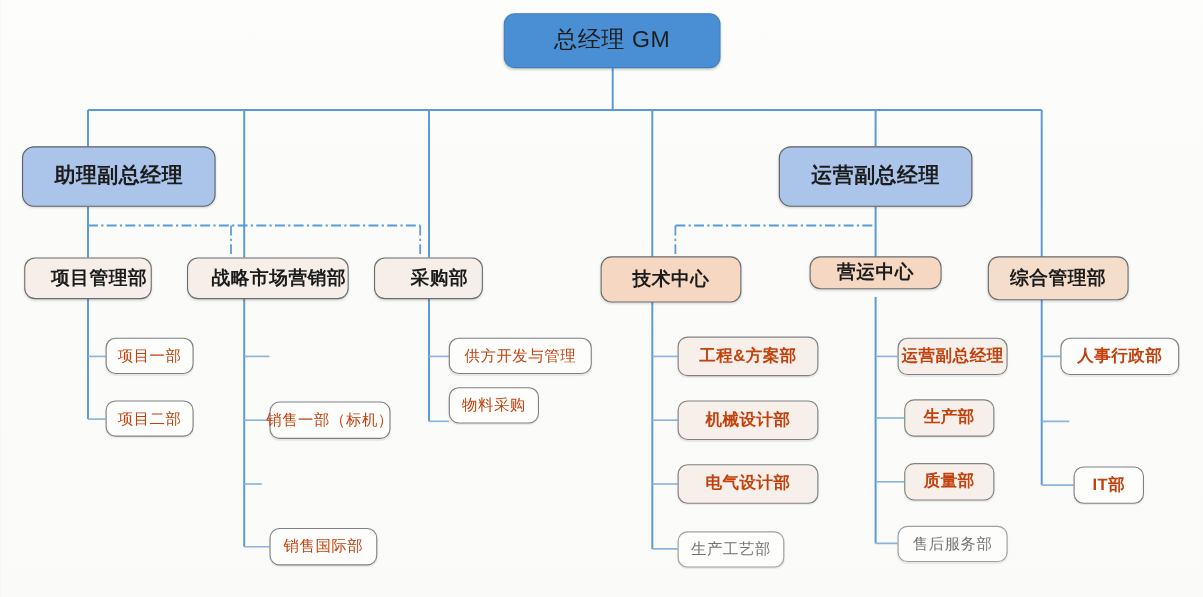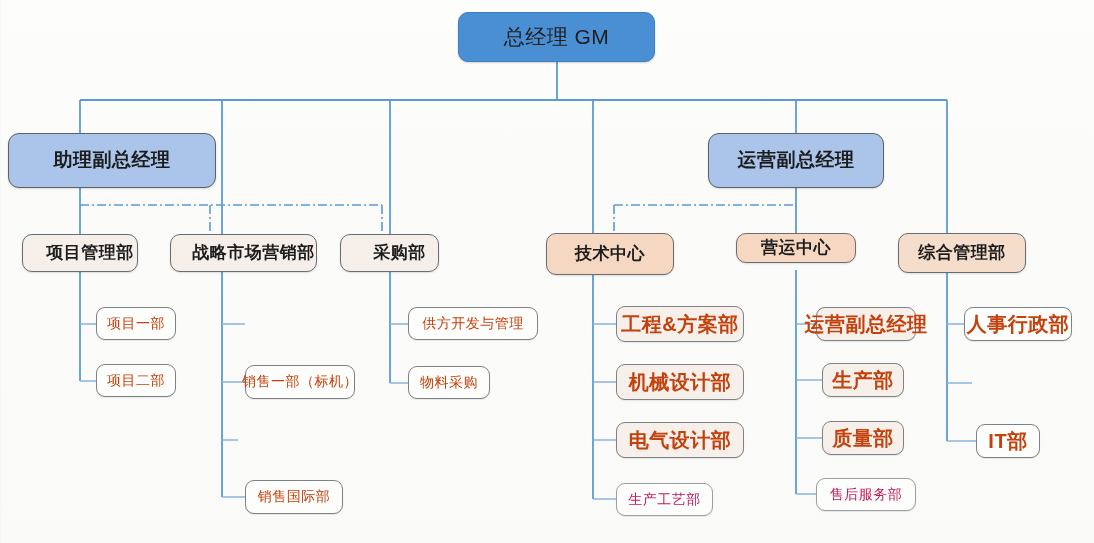--- a/index.html
+++ b/index.html
@@ -74,23 +74,23 @@
 
   
   .lvl-dep {
     border: 1.2px solid #7e8285;
     border-radius: 9px;
     font-size: 14px;
     color: #c2410c;
     background: #fdfcfb;
     box-shadow: 0 1px 1px rgba(0,0,0,0.08);
   }
-  .lvl-dep.bold   { font-weight: 700; font-size: 20px; }
+  .lvl-dep.bold   { font-weight: 700; font-size: 15px; }
   .lvl-dep.tint   { background: #f7efe9; }
-  .lvl-dep.light  { color: #be185d; border-color: #9aa0a4; background: #fdfdfc; }
+  .lvl-dep.light  { color: #737373; border-color: #9aa0a4; background: #fdfdfc; }
   .lvl-dep.plain  { background: #fdfdfc; }
 </style>
 </head>
 <body>
 
 <div id="chart-root">
 
   <svg id="wires" viewBox="0 0 1094 543" width="1094" height="543" xmlns="http://www.w3.org/2000/svg">
     <g stroke="#5b9bd5" stroke-width="1.8" fill="none" stroke-linecap="butt">
 
@@ -148,21 +148,21 @@
       <path d="M80,205 L382,205"></path>
       <path d="M210,205 L210,234"></path>
       <path d="M382,205 L382,234"></path>
       <path d="M614,205 L795,205"></path>
       <path d="M614,205 L614,234"></path>
     </g>
   </svg>
 
   <div class="node lvl-gm" style="left:458px; top:12px; width:197px; height:50px;">总经理 GM</div>
 
-  <div class="node lvl-vgm" style="left:8px; top:133px; width:208px; height:55px;">助理副总经理</div>
+  <div class="node lvl-vgm" style="left:20px; top:133px; width:176px; height:55px;">助理副总经理</div>
 
   <div class="node lvl-vgm" style="left:708px; top:133px; width:176px; height:55px;">运营副总经理</div>
 
   <div class="node lvl-div fill-pale" style="left:22px; top:234px; width:116px; height:38px;">项目管理部</div>
 
   <div class="node lvl-div fill-pale" style="left:170px; top:234px; width:147px; height:38px;">战略市场营销部</div>
 
   <div class="node lvl-div fill-pale" style="left:340px; top:234px; width:99px; height:38px;">采购部</div>
 
   <div class="node lvl-div fill-peach" style="left:546px; top:233px; width:128px; height:42px;">技术中心</div>
@@ -176,21 +176,21 @@
   <div class="node lvl-dep plain" style="left:96px; top:364px; width:80px; height:33px;">项目二部</div>
 
 
   <div class="node lvl-dep plain" style="left:245px; top:365px; width:110px; height:34px;">销售一部（标机）</div>
 
 
   <div class="node lvl-dep plain" style="left:245px; top:480px; width:98px; height:34px;">销售国际部</div>
 
   <div class="node lvl-dep plain" style="left:408px; top:307px; width:130px; height:33px;">供方开发与管理</div>
 
-  <div class="node lvl-dep plain" style="left:408px; top:366px; width:82px; height:33px;">物料采购</div>
+  <div class="node lvl-dep plain" style="left:408px; top:352px; width:82px; height:33px;">物料采购</div>
 
   <div class="node lvl-dep bold tint" style="left:616px; top:306px; width:128px; height:36px;">工程&amp;方案部</div>
 
   <div class="node lvl-dep bold tint" style="left:616px; top:364px; width:128px; height:36px;">机械设计部</div>
 
   <div class="node lvl-dep bold tint" style="left:616px; top:422px; width:128px; height:36px;">电气设计部</div>
 
   <div class="node lvl-dep light" style="left:616px; top:483px; width:97px; height:33px;">生产工艺部</div>
 
   <div class="node lvl-dep bold tint" style="left:816px; top:307px; width:100px; height:34px;">运营副总经理</div>

